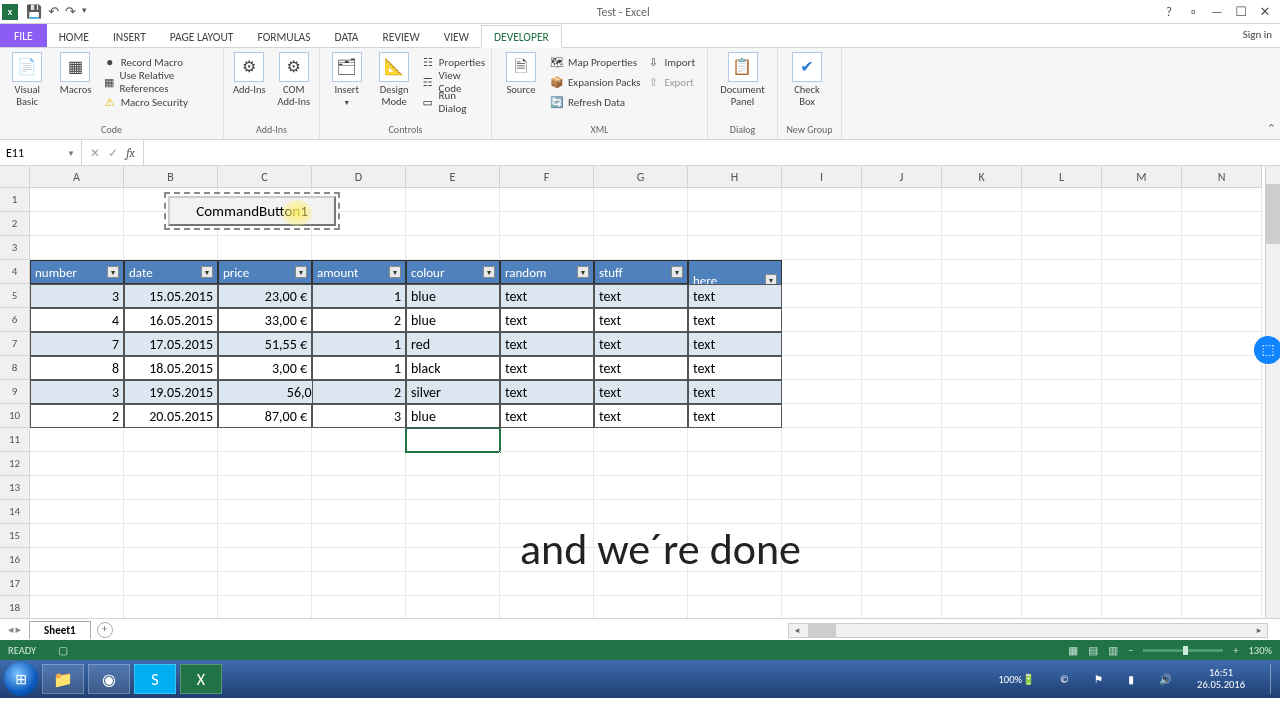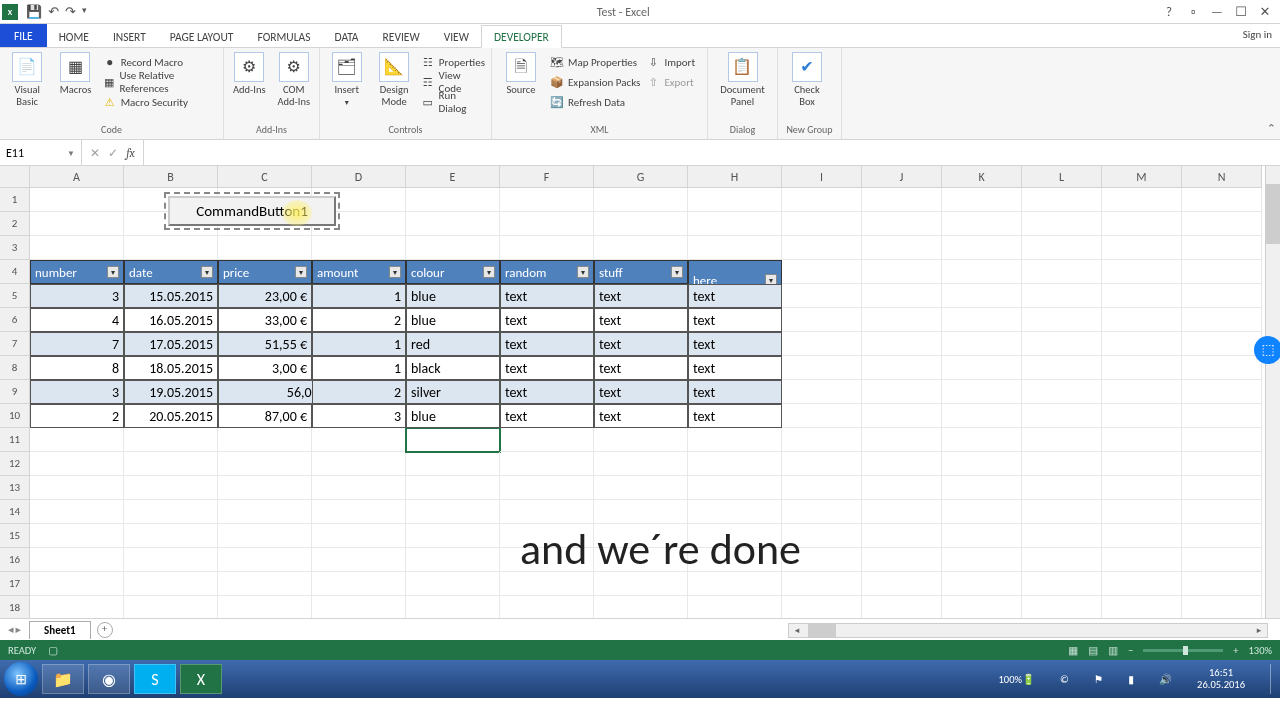--- a/index.html
+++ b/index.html
@@ -11,21 +11,21 @@
 .tb-left .xl-logo { width:16px; height:16px; background:#217346; color:#fff; font-size:8px; line-height:16px; text-align:center; font-weight:bold; }
 .tb-qat { display:flex; gap:6px; margin-left:4px; }
 .tb-qat span { font-size:13px; color:#555; cursor:default; }
 .tb-title { flex:1; text-align:center; font-size:12px; color:#666; }
 .tb-right { display:flex; gap:6px; padding-right:6px; font-size:13px; color:#555; }
 .tb-right span { width:18px; text-align:center; }
 
 
 .ribbon-tabs { height:24px; display:flex; align-items:flex-end; font-size:11.5px; border-bottom:1px solid #d4d4d4; position:relative; }
 .rtab { padding:4px 12px 3px; color:#444; cursor:default; }
-.rtab.file { background:#1d4ed8; color:#fff; padding:5px 14px 4px; }
+.rtab.file { background:#8b5cf6; color:#fff; padding:5px 14px 4px; }
 .rtab.active { background:#fff; border:1px solid #d4d4d4; border-bottom:1px solid #fff; color:#217346; margin-bottom:-1px; }
 .signin { position:absolute; right:8px; top:4px; font-size:11px; color:#444; }
 
 
 .ribbon { height:92px; background:#f6f6f6; border-bottom:1px solid #d4d4d4; display:flex; position:relative; }
 .rgroup { border-right:1px solid #e0e0e0; padding:4px 6px 2px; display:flex; flex-direction:column; justify-content:space-between; }
 .rgroup-row { display:flex; gap:6px; align-items:flex-start; }
 .rgroup-label { font-size:10px; color:#666; text-align:center; padding-bottom:1px; }
 .rbig { display:flex; flex-direction:column; align-items:center; gap:2px; font-size:10.5px; color:#444; width:46px; text-align:center; line-height:1.1; }
 .rbig .ic { width:30px; height:30px; background:#fff; border:1px solid #b3c7e6; display:flex; align-items:center; justify-content:center; font-size:16px; }
@@ -669,21 +669,21 @@
   <div class="sheet-tab">Sheet1</div>
   <div class="sheet-add">+</div>
   <div class="hscroll">
       <div class="ar1">◂</div>
       <div class="thumb"></div>
       <div class="ar2">▸</div>
     </div>
 </div>
 
 <div class="status">
-  <div style="display:flex;gap:12px;align-items:center">
+  <div style="display:flex;gap:22px;align-items:center">
     <span>READY</span>
     <span>▢</span>
   </div>
   <div class="sright">
     <span>▦</span>
     <span>▤</span>
     <span>▥</span>
     <span>−</span>
     <div class="zoom-track"></div>
     <span>+</span>

